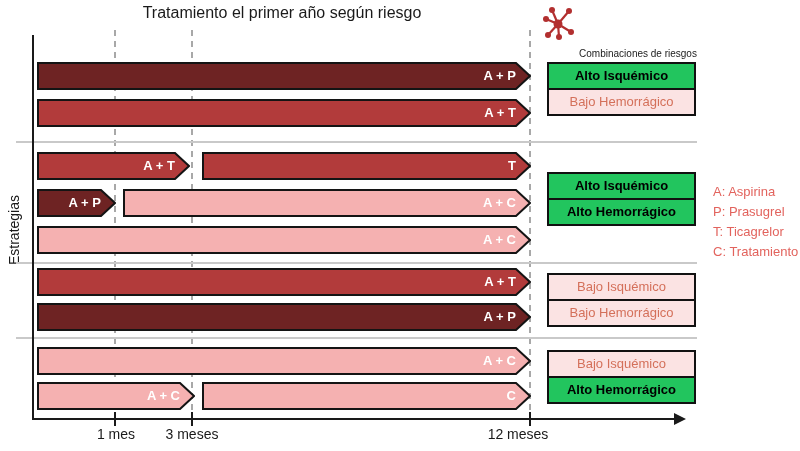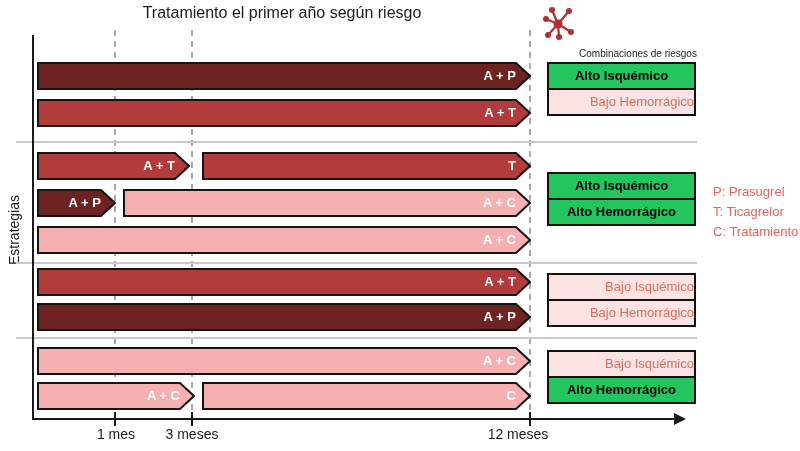--- a/index.html
+++ b/index.html
@@ -33,21 +33,21 @@
   .seg svg{position:absolute;left:0;top:0;display:block;}
   .seg path{stroke:#141414;stroke-width:2;stroke-linejoin:miter;}
   .f-dark{fill:#6E2323;} .f-red{fill:#B23B3B;} .f-pink{fill:#F5B1B1;}
   .seg-label{position:absolute;left:0;top:0;height:28px;line-height:28px;
              text-align:right;color:#ffffff;font-weight:bold;font-size:13px;}
   
   .riskbox{position:absolute;left:547px;width:145px;border:2px solid #111;background:#fff;}
   .riskrow{height:24px;line-height:24px;text-align:center;font-size:13px;white-space:nowrap;}
   .riskrow + .riskrow{border-top:2px solid #111;}
   .riskrow.red{background:#22c55e;color:#000;font-weight:bold;}
-  .riskrow.pale{background:#FBE3E3;color:#D4705A;text-align:right;}
+  .riskrow.pale{background:#FBE3E3;color:#D4705A;}
 </style>
 </head>
 <body>
 
 <div id="canvas">
 
   <div class="title">Tratamiento el primer año según riesgo</div>
 
   <svg style="position:absolute;left:543px;top:6px;" width="33" height="35" viewBox="0 0 33 35">
     <g stroke="#B22F2F" stroke-width="2.2">
@@ -178,18 +178,19 @@
   <div class="riskbox" style="top:273px;">
     <div class="riskrow pale">Bajo Isquémico</div>
     <div class="riskrow pale">Bajo Hemorrágico</div>
   </div>
   <div class="riskbox" style="top:350px;">
     <div class="riskrow pale">Bajo Isquémico</div>
     <div class="riskrow red">Alto Hemorrágico</div>
   </div>
 
   <div class="legend">
+    <div>A: Aspirina</div>
     <div>P: Prasugrel</div>
     <div>T: Ticagrelor</div>
     <div>C: Tratamiento</div>
   </div>
 
 </div>
 
 </body></html>

